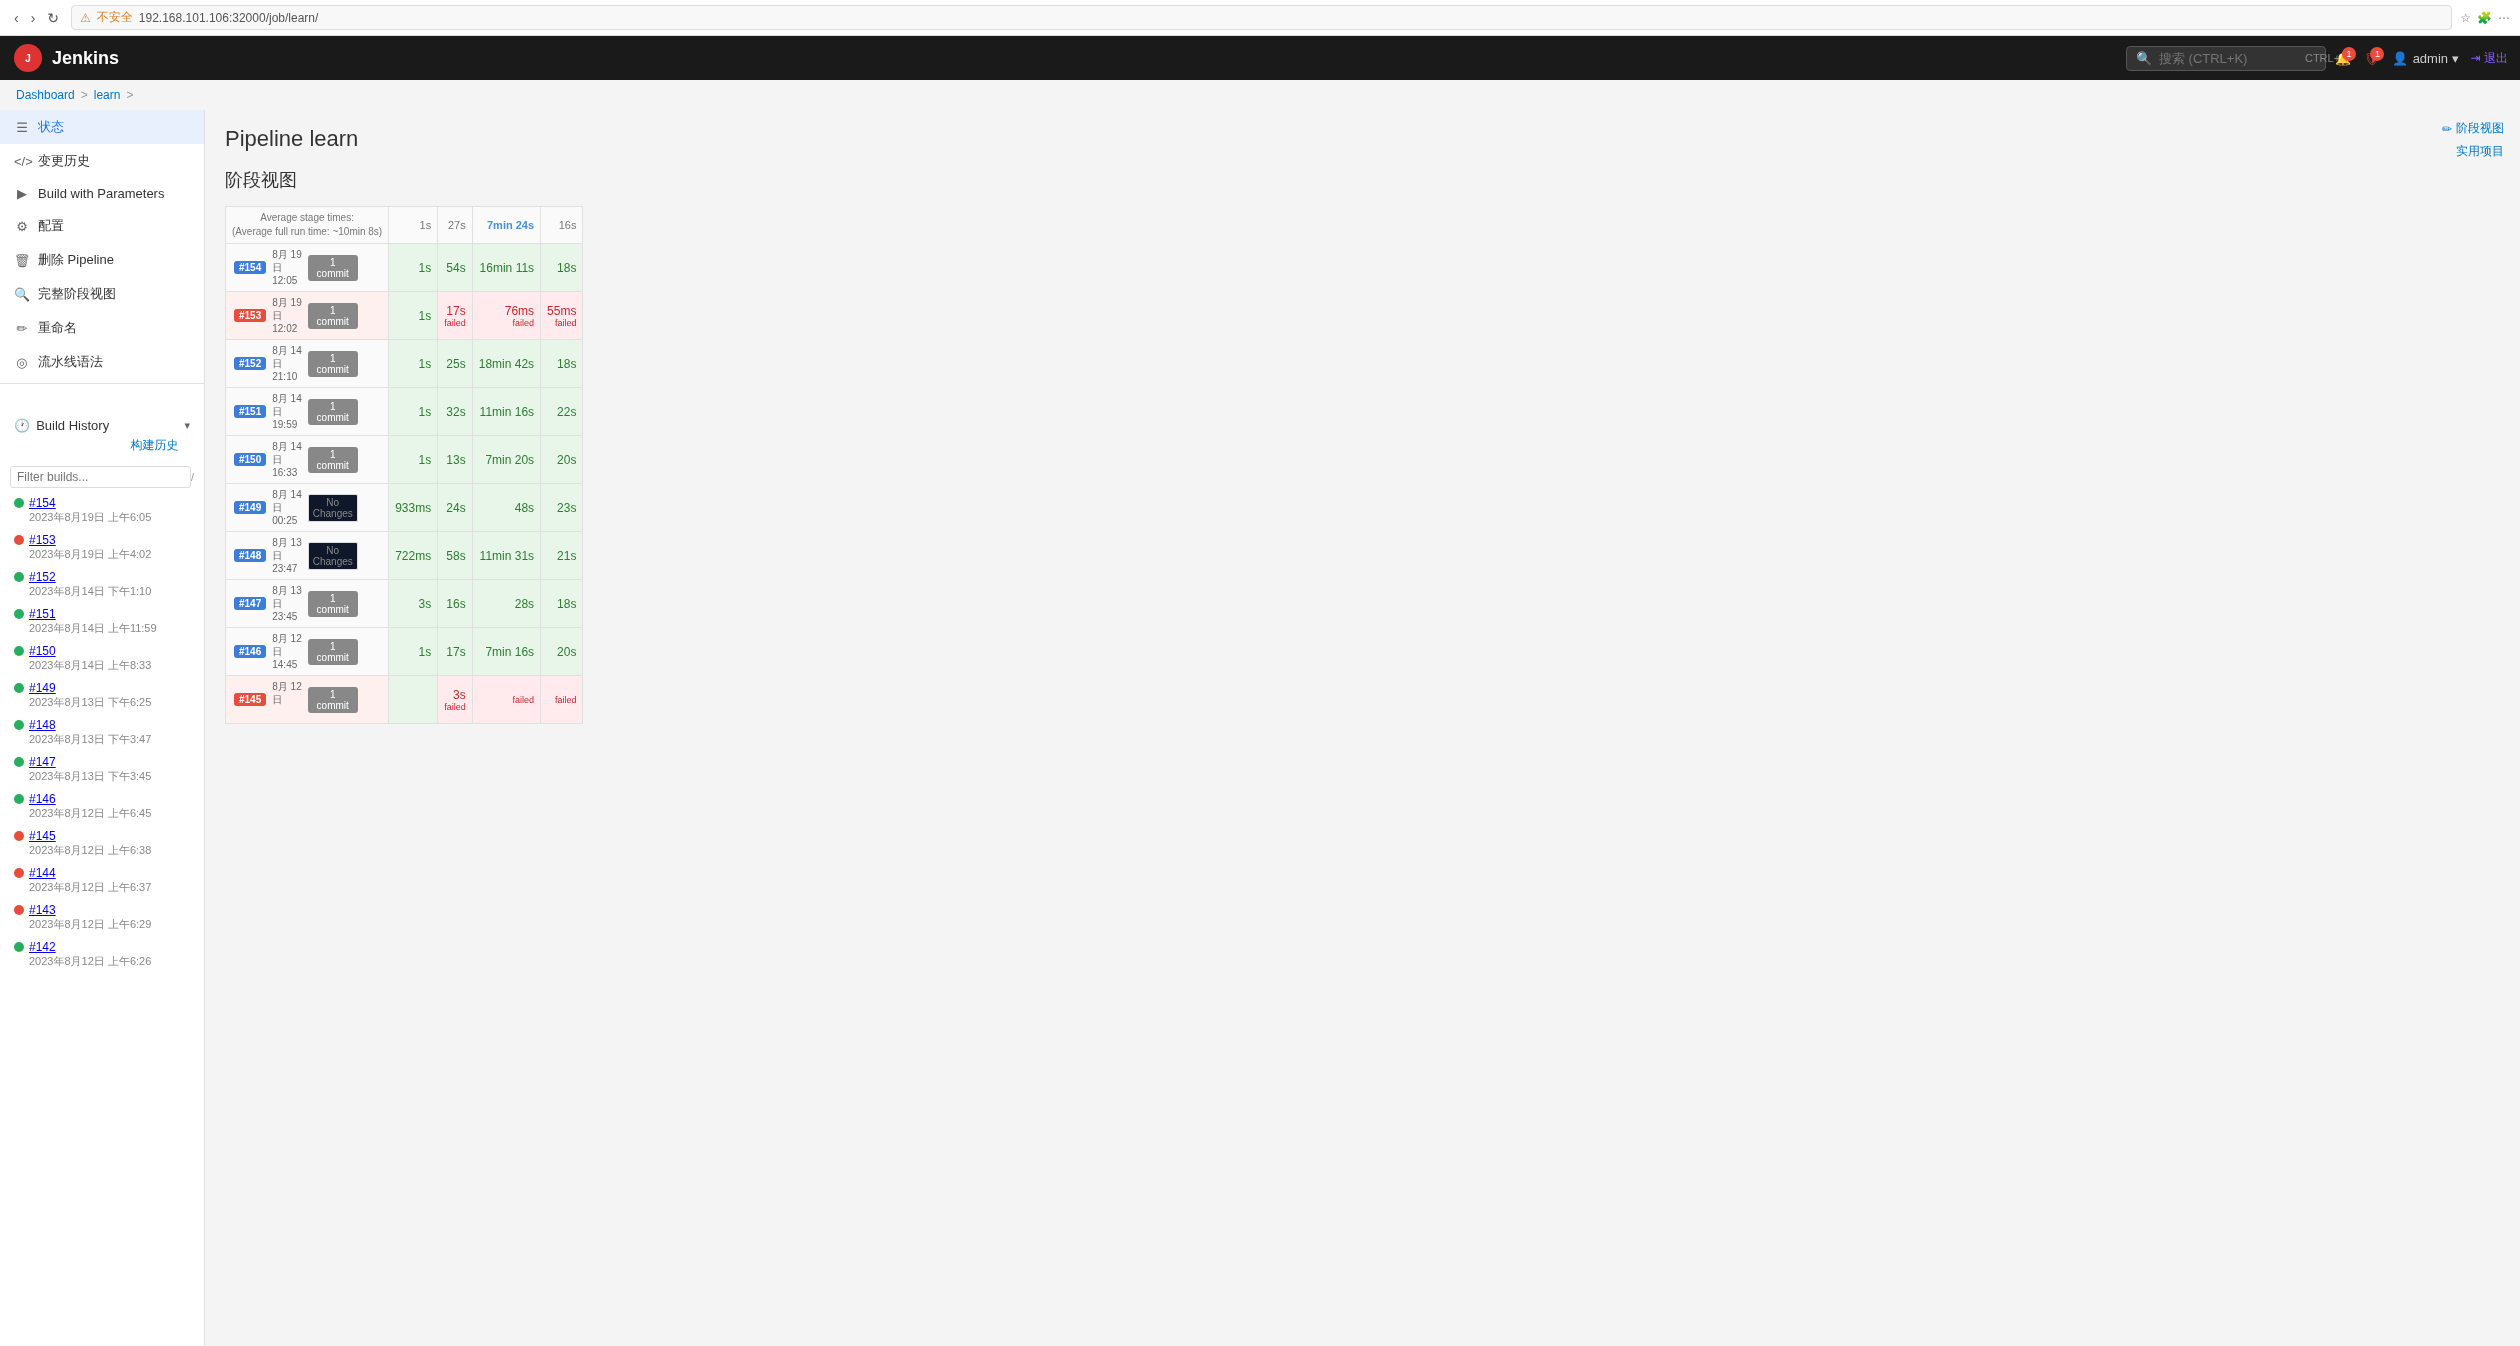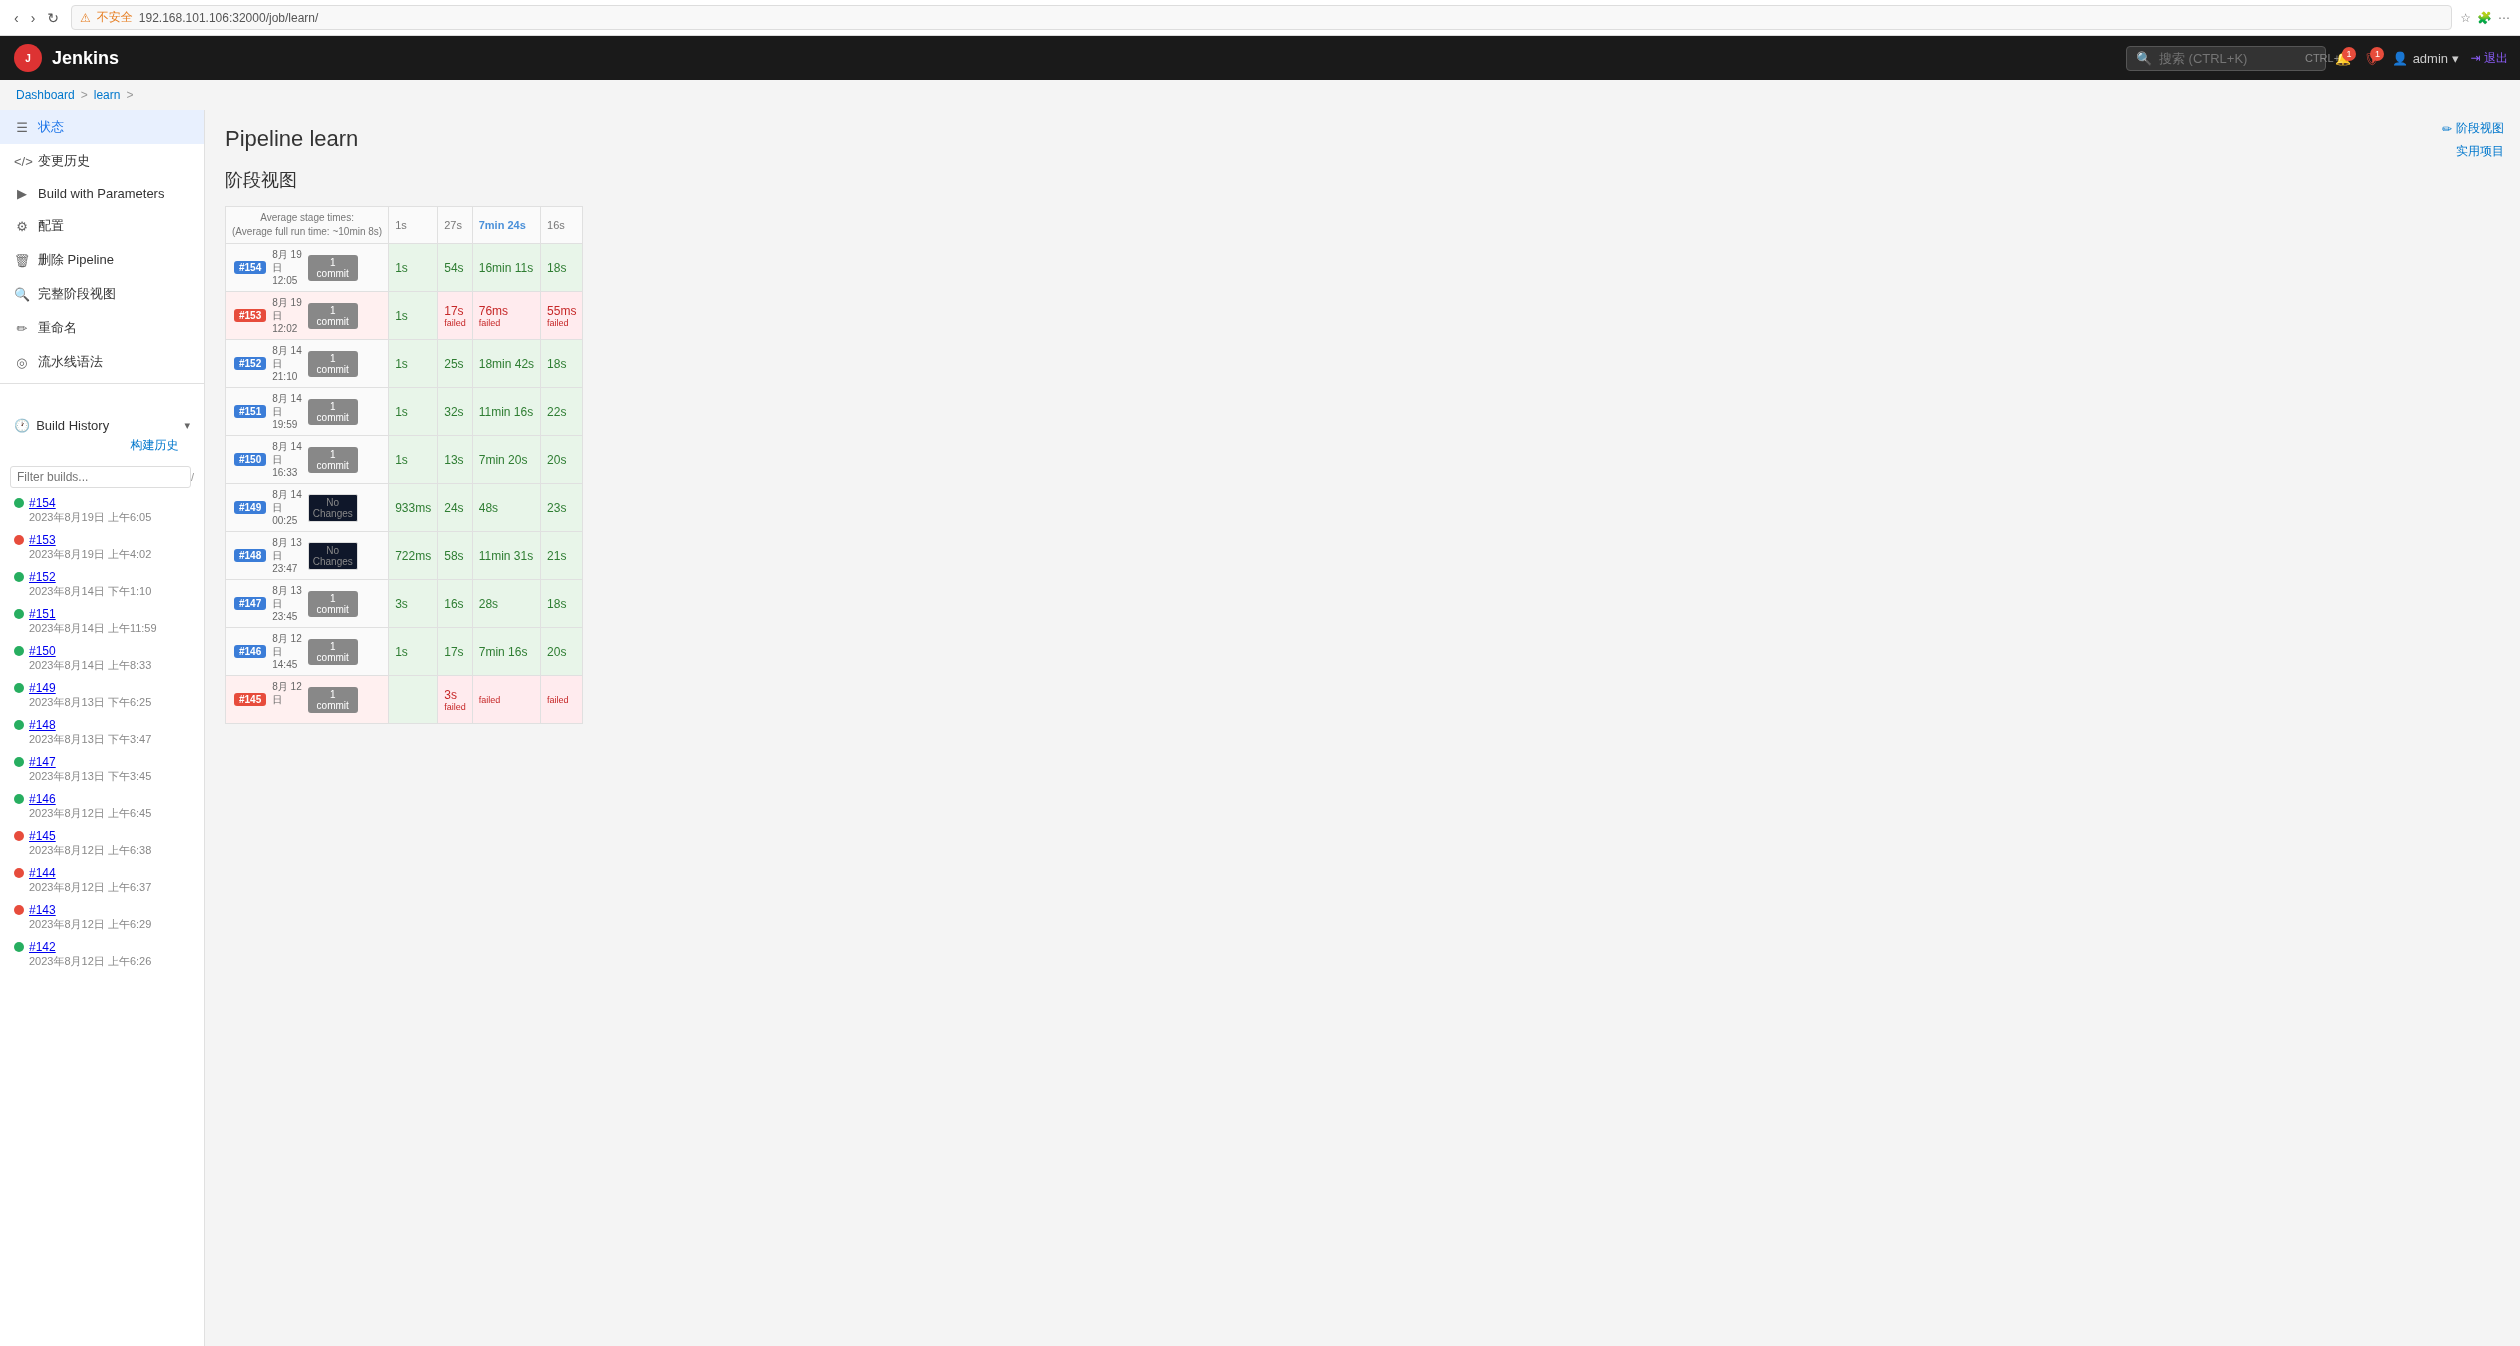--- a/index.html
+++ b/index.html
@@ -67,21 +67,21 @@
     
     .stage-view { overflow-x: auto; }
     .stage-table { border-collapse: collapse; font-size: 12px; }
     .stage-table th { background: #fff; border: 1px solid #e0e0e0; padding: 8px 10px; text-align: center; font-weight: 500; min-width: 80px; vertical-align: middle; }
     .stage-table th.row-label-header { min-width: 230px; background: #fafafa; }
     .stage-table th.stage-header-declarative { background: #f0f0f0; }
     .stage-table th.stage-header-gradle { background: #f0f0f0; }
     .stage-table th.stage-header-image { background: #d6eaff; border-bottom: 3px solid #4a90d9; }
     .stage-table th.stage-header-deploy { background: #f0f0f0; }
 
-    .stage-table td { border: 1px solid #e0e0e0; padding: 4px 6px; text-align: left; vertical-align: middle; }
+    .stage-table td { border: 1px solid #e0e0e0; padding: 4px 6px; text-align: right; vertical-align: middle; }
     .stage-table td.row-label-cell { background: #fafafa; padding: 4px 8px; text-align: left; }
     .row-label-inner { display: flex; align-items: center; gap: 6px; }
     .row-badge { border-radius: 3px; color: white; font-size: 10px; padding: 1px 5px; font-weight: bold; cursor: pointer; }
     .row-badge.blue { background: #3b7dd8; }
     .row-badge.red { background: #e74c3c; }
     .row-date-block { font-size: 10px; color: #666; line-height: 1.3; }
     .commit-block { background: #888; color: white; font-size: 10px; padding: 2px 5px; border-radius: 3px; text-align: center; cursor: pointer; min-width: 50px; }
     .no-changes-block { background: #0f172a; border: 1px solid #ddd; font-size: 10px; color: #888; padding: 2px 4px; border-radius: 2px; text-align: center; white-space: nowrap; }
 
     .cell-green { background: #e8f5e9; color: #2e7d32; }

